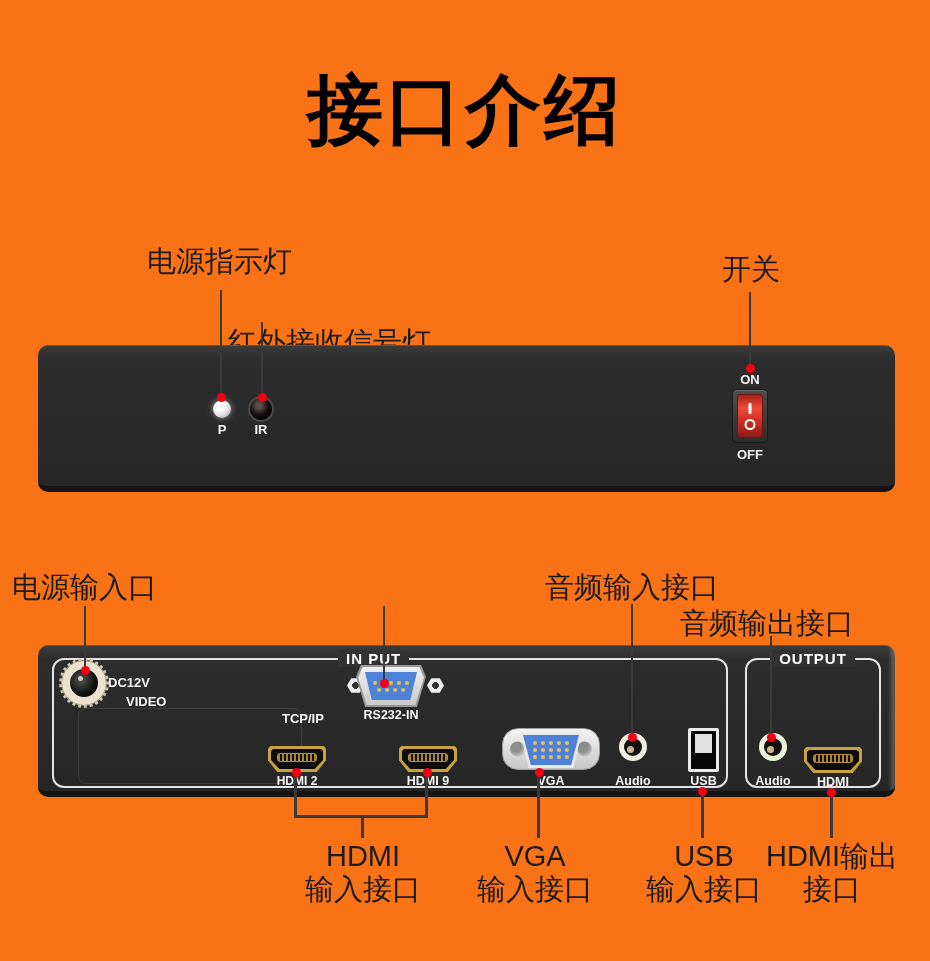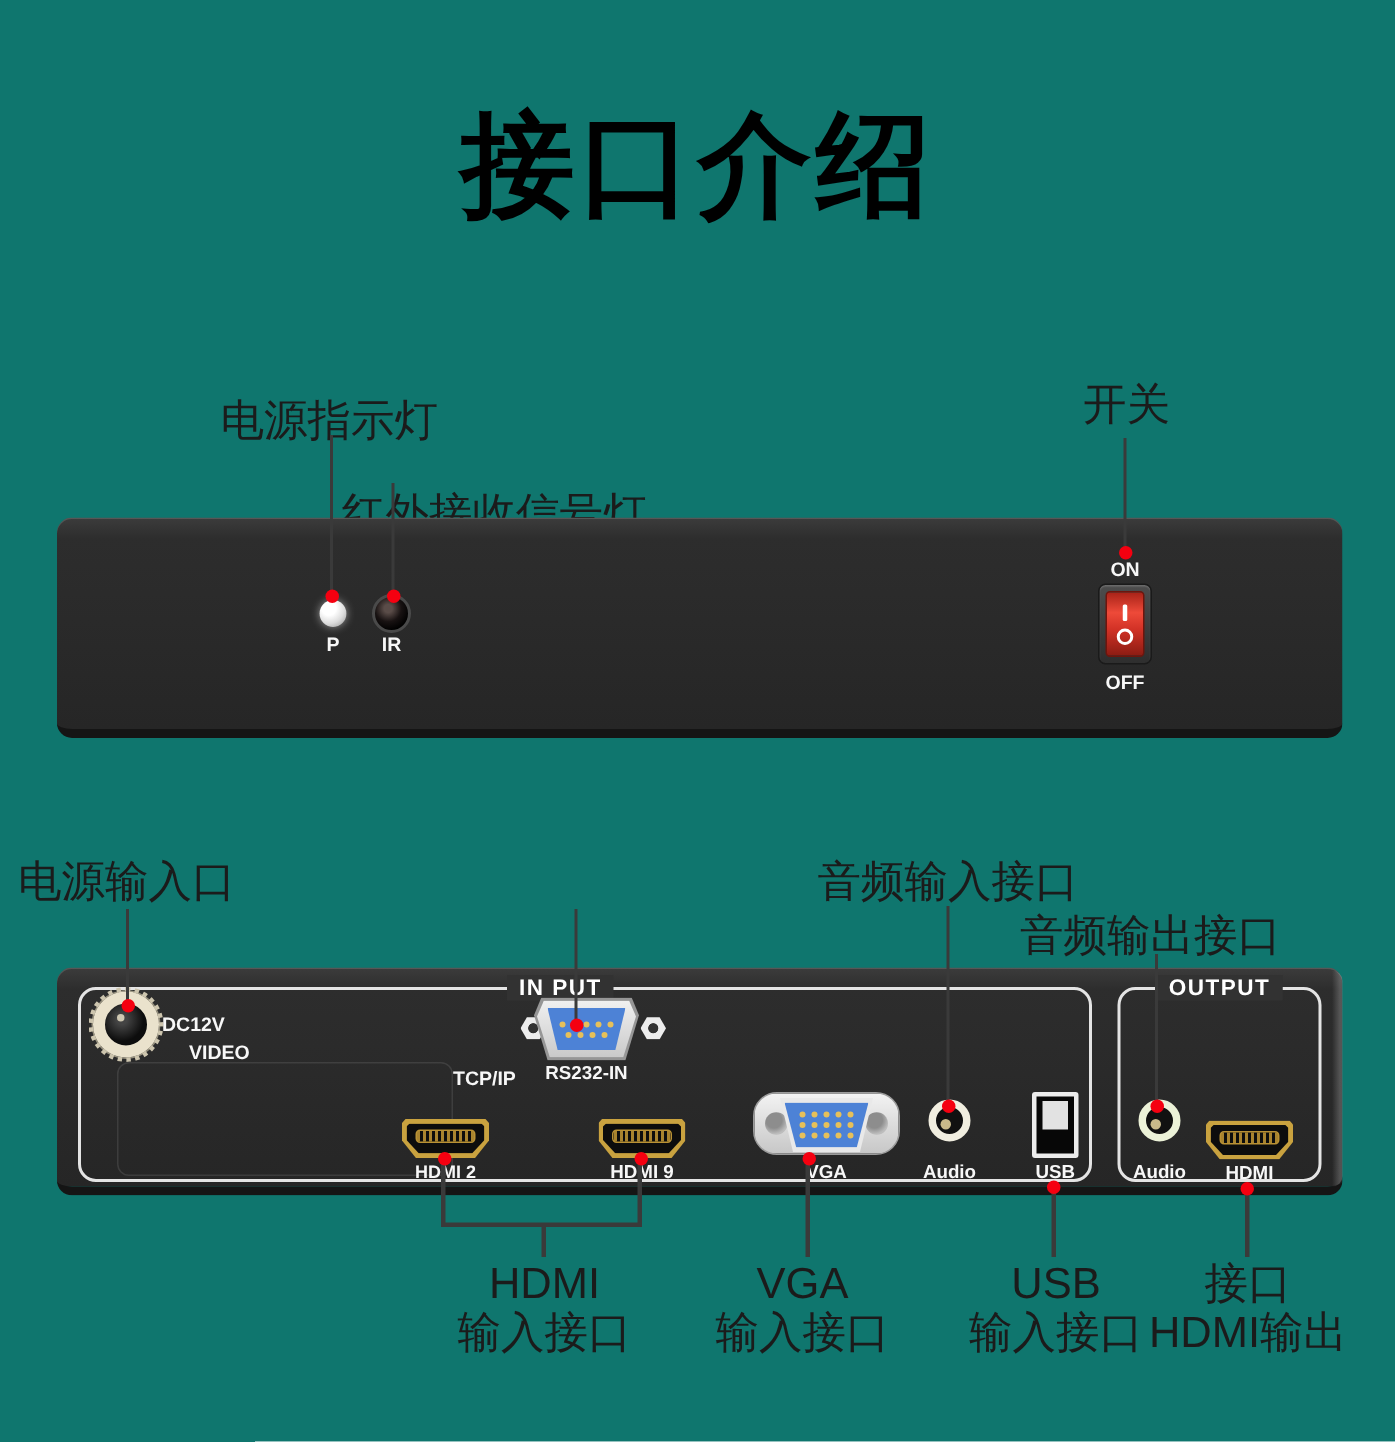--- a/index.html
+++ b/index.html
@@ -1,17 +1,17 @@
 <!DOCTYPE html>
 <html><head>
 <meta charset="utf-8">
 <style>
   * { margin:0; padding:0; box-sizing:border-box; }
   html,body { background:#fff; }
-  .stage { position:relative; width:930px; height:961px; background:#0f766e; overflow:hidden;
+  .stage { position:relative; width:930px; height:961px; background:#f97316; overflow:hidden;
            font-family:"Liberation Sans","DejaVu Sans",sans-serif; }
 
   .title { position:absolute; top:60px; left:0; width:100%; text-align:center;
            font-size:76px; font-weight:bold; color:#000; letter-spacing:3px; }
 
   .co { position:absolute; font-size:29px; color:#1b1b1b; white-space:nowrap; }
   .co2 { position:absolute; font-size:29px; color:#1b1b1b; text-align:center; line-height:33px; }
 
   .vline { position:absolute; width:2px; background:#3a3a3a; z-index:4; }
   .vline3 { position:absolute; width:3px; background:#3a3a3a; z-index:4; }
@@ -108,21 +108,21 @@
   .extend-box { position:absolute; left:40px; top:63px; width:224px; height:76px;
            border:1px solid rgba(255,255,255,.10); border-radius:8px; }
 </style>
 </head>
 <body>
 
 <div class="stage">
 
   <div class="title">接口介绍</div>
 
-  <div class="co" style="left:147px; top:261px;text-align:center;">电源指示灯</div>
+  <div class="co" style="left:147px; top:242px;text-align:center;">电源指示灯</div>
   <div class="co" style="left:228px; top:288px;margin-top:35px;">红外接收信号灯</div>
   <div class="co" style="left:722px; top:250px;">开关</div>
 
   <div class="vline" style="left:220px; top:290px; height:105px;"></div>
   <div class="vline" style="left:261px; top:322px; height:73px;"></div>
   <div class="vline" style="left:749px; top:292px; height:74px;"></div>
   <div class="dot" style="left:217px; top:393px;"></div>
   <div class="dot" style="left:258px; top:393px;"></div>
   <div class="dot" style="left:746px; top:364px;"></div>
 
@@ -164,21 +164,21 @@
     <div class="group-box" style="left:707px; top:13px; width:136px; height:130px;">
       <div class="group-label" style="left:50%; transform:translateX(-50%);">OUTPUT</div>
     </div>
 
     <div class="dc-jack">
         <div class="dc-hl"></div>
       </div>
     <div class="ptext" style="left:70px; top:30px;">DC12V</div>
     <div class="ptext" style="left:88px; top:49px;">VIDEO</div>
     <div class="extend-box"></div>
-    <div class="ptext" style="left:244px; top:66px;margin-left:20px;">TCP/IP</div>
+    <div class="ptext" style="left:244px; top:66px;">TCP/IP</div>
 
     <div class="nut" style="left:309px; top:32px;"></div>
     <div class="nut" style="left:389px; top:32px;"></div>
     <div class="db9">
       <div class="db9-shell"></div>
       <div class="db9-mid"></div>
       <div class="db9-blue">
         <div class="pin-row">
             <i class="pin"></i>
             <i class="pin"></i>
@@ -282,17 +282,17 @@
   </div>
   <div class="co2" style="left:450px; top:840px; width:170px;">
     <div>VGA</div>
     <div>输入接口</div>
   </div>
   <div class="co2" style="left:619px; top:840px; width:170px;">
     <div>USB</div>
     <div>输入接口</div>
   </div>
   <div class="co2" style="left:747px; top:840px; width:170px;">
+    <div>HDMI输出</div>
     <div>接口</div>
-    <div>HDMI输出</div>
   </div>
 
 </div>
 
 </body></html>

